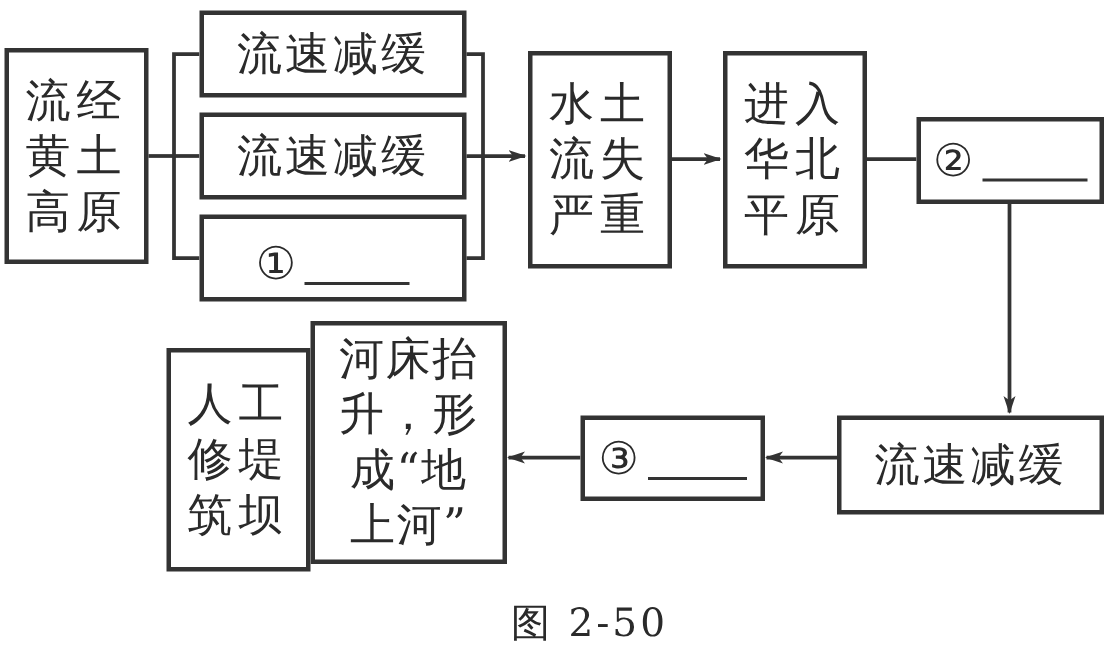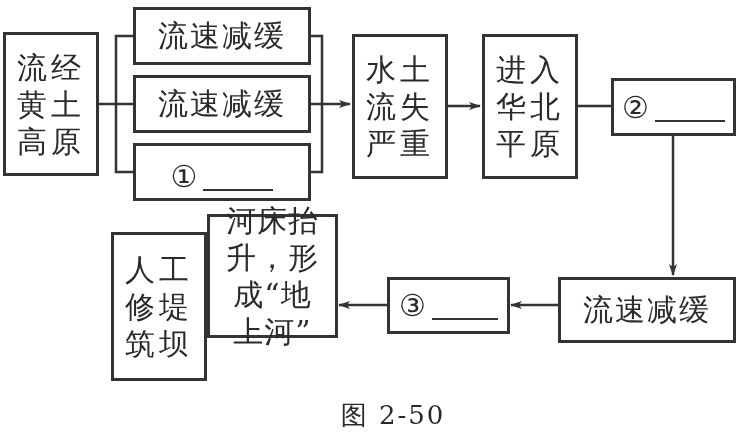--- a/index.html
+++ b/index.html
@@ -71,21 +71,21 @@
 </div>
 
 <div class="box" style="left:558px;top:277px;width:178px;height:66px;">
   <div class="h">流速减缓</div>
 </div>
 
 <div class="box" style="left:387px;top:277px;width:123px;height:57px;">
   <div class="h"><span>③</span><span class="blank" style="width:66px;"></span></div>
 </div>
 
-<div class="box" style="left:207px;top:214px;width:131px;height:124px;">
+<div class="box" style="left:207px;top:214px;width:131px;height:162px;">
   <div class="v" style="letter-spacing:1px;">河床抬
 升，形
 成“地
 上河”</div>
 </div>
 
 <div class="box" style="left:63px;top:232px;width:96px;height:149px;margin-left:48px;">
   <div class="v">人工
 修堤
 筑坝</div>

